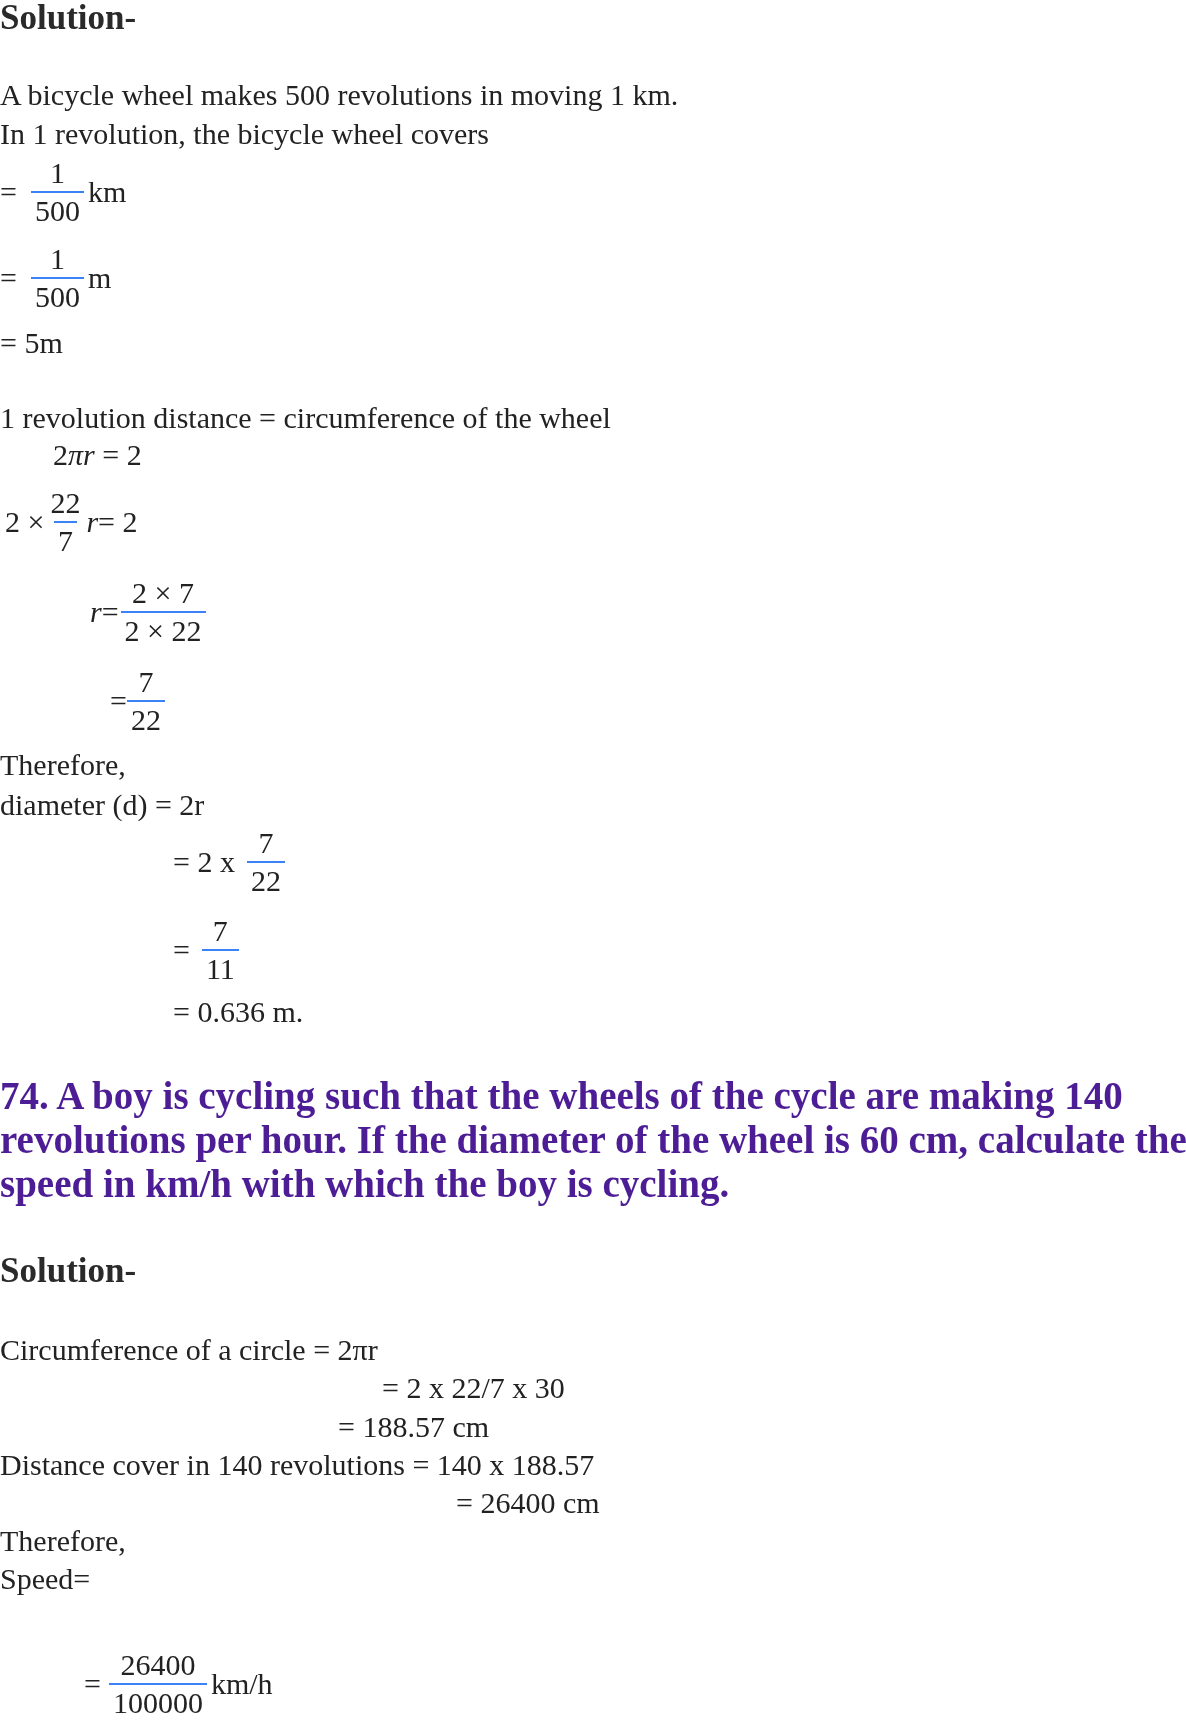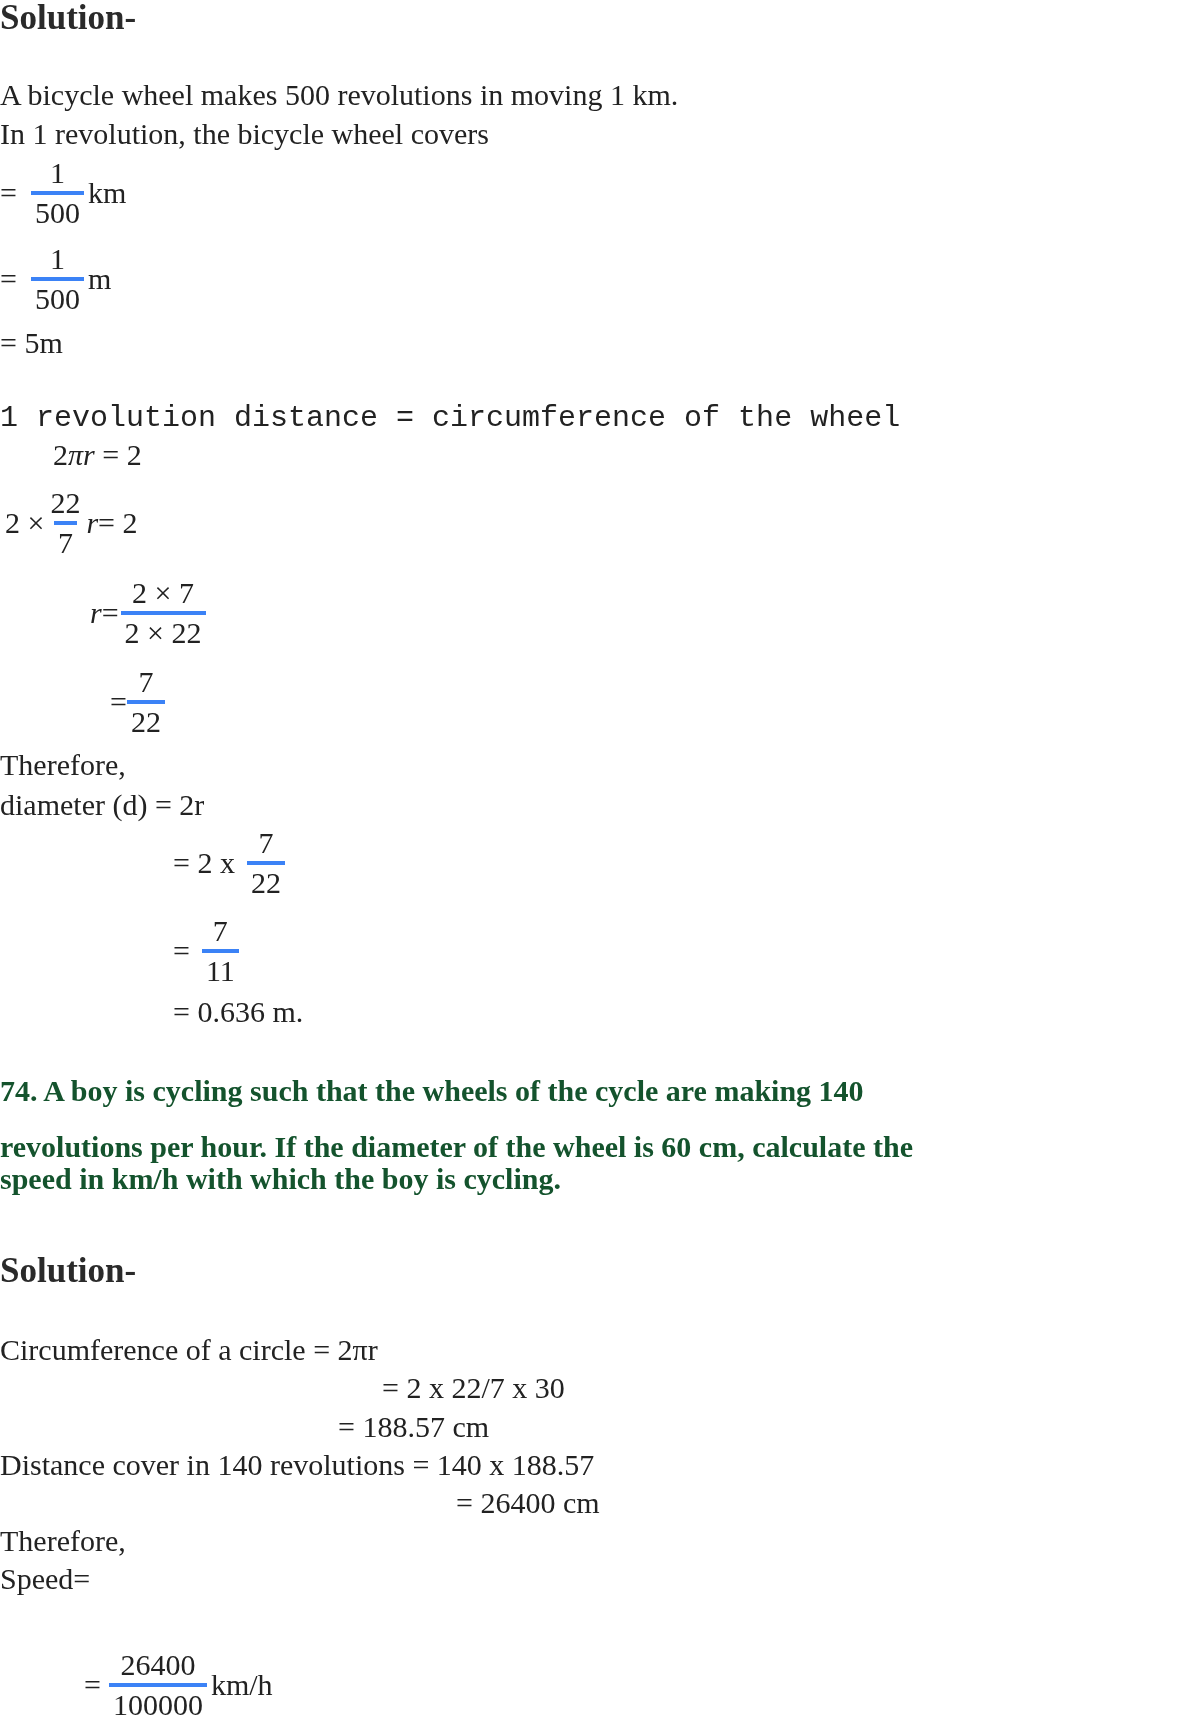--- a/index.html
+++ b/index.html
@@ -1,23 +1,23 @@
 <!DOCTYPE html>
 <html><head>
 <meta charset="utf-8">
 <style>
   html, body { margin:0; padding:0; background:#ffffff; }
   body { width:1186px; height:1728px; position:relative; overflow:hidden;
          font-family:"Liberation Serif", "DejaVu Serif", serif; color:#222222; font-size:30px; }
   .abs { position:absolute; white-space:nowrap; line-height:1; }
   .h { font-weight:bold; font-size:35px; color:#2a2a2a; }
-  .q { font-weight:bold; font-size:30px; color:#14532d; }
+  .q { font-weight:bold; font-size:39px; color:#4c1d95; }
   .frac { display:inline-flex; flex-direction:column; align-items:center; vertical-align:middle; margin:0 4px; }
   .frac .num { padding:0 4px 3px 4px; line-height:1; }
-  .frac .den { padding:3px 4px 0 4px; line-height:1; border-top:4px solid #3b82f6; }
+  .frac .den { padding:3px 4px 0 4px; line-height:1; border-top:2px solid #3b82f6; }
   .row { display:flex; align-items:center; }
   .it { font-style:italic; }
 </style>
 </head>
 <body>
 
 <div class="abs h" style="left:0;top:0;">Solution-</div>
 <div class="abs" style="left:0;top:80px;">A bicycle wheel makes 500 revolutions in moving 1 km.</div>
 <div class="abs" style="left:0;top:119px;">In 1 revolution, the bicycle wheel covers</div>
 
@@ -32,21 +32,21 @@
 <div class="abs row" style="left:0;top:244px;">
   <span>=</span>
   <span class="frac" style="margin-left:14px;">
       <span class="num">1</span>
       <span class="den">500</span>
     </span>
   <span>m</span>
 </div>
 <div class="abs" style="left:0;top:328px;">= 5m</div>
 
-<div class="abs" style="left:0;top:403px;font-family:Liberation Mono, monospace;">1 revolution distance = circumference of the wheel</div>
+<div class="abs" style="left:0;top:403px;">1 revolution distance = circumference of the wheel</div>
 <div class="abs" style="left:53px;top:440px;text-align:center;">
   <span>2</span><span class="it">π</span><span class="it">r</span><span> = 2</span>
 </div>
 <div class="abs row" style="left:5px;top:488px;">
   <span>2 ×</span>
   <span class="frac" style="margin:0 2px;">
       <span class="num">22</span>
       <span class="den">7</span>
     </span>
   <span class="it">r</span>
@@ -79,21 +79,21 @@
 <div class="abs row" style="left:173px;top:916px;">
   <span>=</span>
   <span class="frac" style="margin-left:12px;">
       <span class="num">7</span>
       <span class="den">11</span>
     </span>
 </div>
 <div class="abs" style="left:173px;top:997px;">= 0.636 m.</div>
 
 <div class="abs q" style="left:0;top:1076px;">74. A boy is cycling such that the wheels of the cycle are making 140</div>
-<div class="abs q" style="left:0;top:1120px;margin-top:12px;">revolutions per hour. If the diameter of the wheel is 60 cm, calculate the</div>
+<div class="abs q" style="left:0;top:1120px;">revolutions per hour. If the diameter of the wheel is 60 cm, calculate the</div>
 <div class="abs q" style="left:0;top:1164px;">speed in km/h with which the boy is cycling.</div>
 
 <div class="abs h" style="left:0;top:1253px;">Solution-</div>
 <div class="abs" style="left:0;top:1335px;">Circumference of a circle = 2πr</div>
 <div class="abs" style="left:338px;top:1373px;margin-left:44px;">= 2 x 22/7 x 30</div>
 <div class="abs" style="left:338px;top:1412px;">= 188.57 cm</div>
 <div class="abs" style="left:0;top:1450px;">Distance cover in 140 revolutions = 140 x 188.57</div>
 <div class="abs" style="left:456px;top:1488px;">= 26400 cm</div>
 <div class="abs" style="left:0;top:1526px;">Therefore,</div>
 <div class="abs row" style="left:0;top:1564px;">

